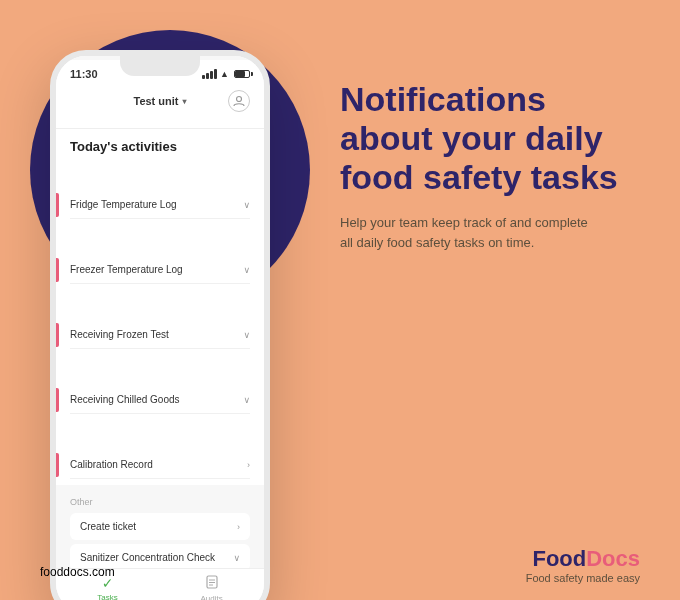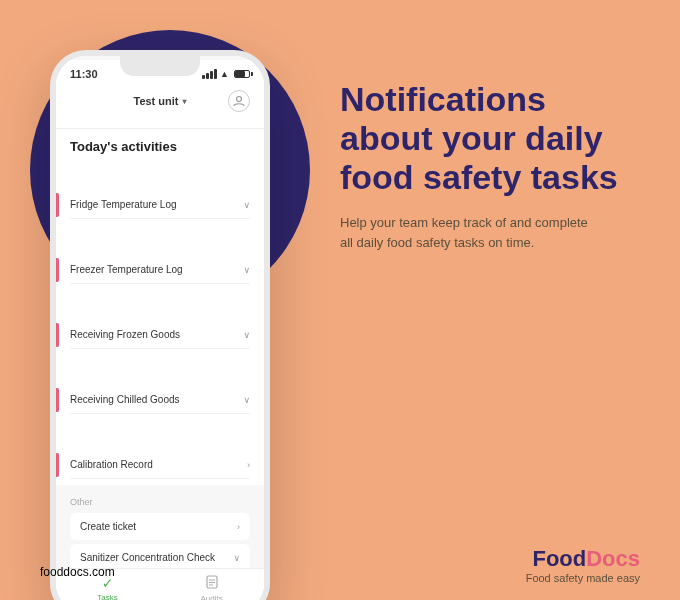--- a/index.html
+++ b/index.html
@@ -388,21 +388,21 @@
 
         <div class="activity-item">
           <span class="activity-label">Fridge Temperature Log</span>
           <span class="activity-chevron">∨</span>
         </div>
         <div class="activity-item">
           <span class="activity-label">Freezer Temperature Log</span>
           <span class="activity-chevron">∨</span>
         </div>
         <div class="activity-item">
-          <span class="activity-label">Receiving Frozen Goods</span>
+          <span class="activity-label">Receiving Frozen Test</span>
           <span class="activity-chevron">∨</span>
         </div>
         <div class="activity-item">
           <span class="activity-label">Receiving Chilled Goods</span>
           <span class="activity-chevron">∨</span>
         </div>
         <div class="activity-item">
           <span class="activity-label">Calibration Record</span>
           <span class="activity-chevron">›</span>
         </div>

